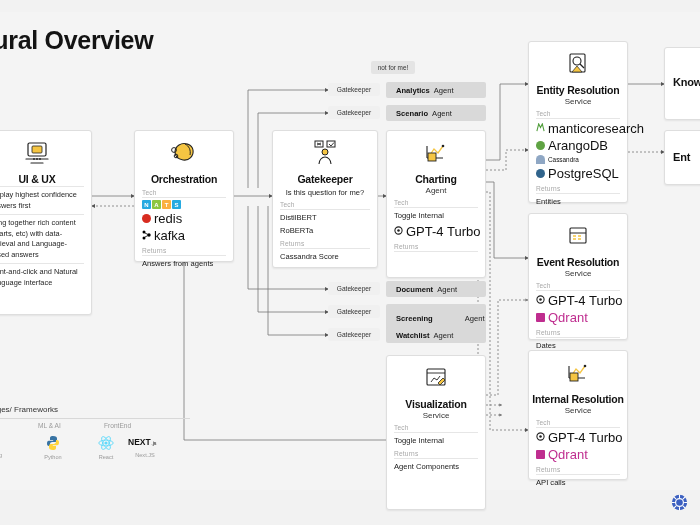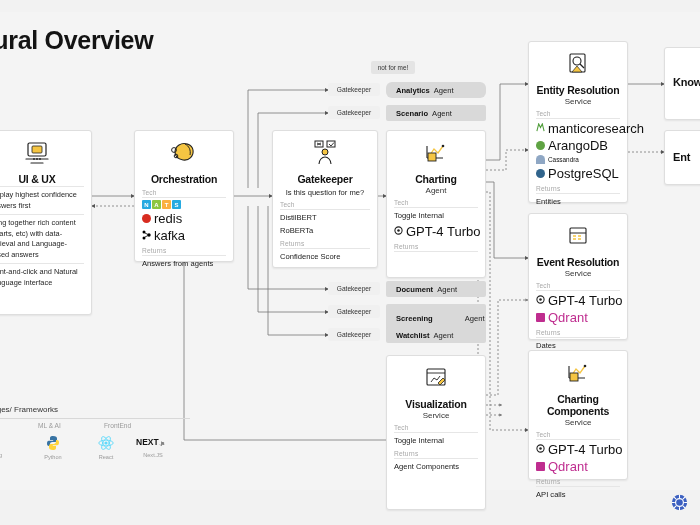--- a/index.html
+++ b/index.html
@@ -202,21 +202,21 @@
       </svg>
     </div>
     <h3>Gatekeeper</h3>
     <div class="q">Is this question for me?</div>
     <div class="sect">Tech</div>
     <div class="rule"></div>
     <div class="txt">DistilBERT</div>
     <div class="txt">RoBERTa</div>
     <div class="sect">Returns</div>
     <div class="rule"></div>
-    <div class="txt">Confidence Score</div>
+    <div class="txt">Cassandra Score</div>
   </div>
 
   <div class="card" style="left:386px;top:130px;width:100px;height:148px;">
     <div class="ic">
       <svg width="34" height="28" viewBox="0 0 34 28">
         <path d="M8 18V6M8 18h16" stroke="#222" stroke-width="1.1"></path>
         <path d="M11 15l4-6 4 4 5-7" fill="none" stroke="#f5c542" stroke-width="1.3"></path>
         <rect x="9" y="13" width="8" height="8" fill="#f5c542" stroke="#222" stroke-width=".9"></rect>
         <circle cx="24" cy="6" r="1.3" fill="#222"></circle>
       </svg>
@@ -328,21 +328,21 @@
 
   <div class="card" style="left:528px;top:350px;width:100px;height:130px;">
     <div class="ic">
       <svg width="34" height="28" viewBox="0 0 34 28">
         <path d="M8 18V6M8 18h16" stroke="#222" stroke-width="1.1"></path>
         <path d="M11 15l4-6 4 4 5-7" fill="none" stroke="#f5c542" stroke-width="1.3"></path>
         <rect x="9" y="13" width="8" height="8" fill="#f5c542" stroke="#222" stroke-width=".9"></rect>
         <circle cx="24" cy="6" r="1.3" fill="#222"></circle>
       </svg>
     </div>
-    <h3>Charting Components</h3>
+    <h3>Internal Resolution</h3>
     <div class="sub">Service</div>
     <div class="sect">Tech</div>
     <div class="rule"></div>
     <div class="row">
       <span>
         <svg width="9" height="9" viewBox="0 0 10 10">
             <circle cx="5" cy="5" r="4" fill="none" stroke="#222" stroke-width="1.2"></circle>
             <circle cx="5" cy="5" r="1.4" fill="#222"></circle>
           </svg>
       </span>
@@ -359,21 +359,21 @@
 
   <div class="card" style="left:664px;top:47px;width:70px;height:73px;">
     <h3 style="margin-top:28px;text-align:left;padding-left:8px;font-size:11px;">Know</h3>
   </div>
   <div class="card" style="left:664px;top:130px;width:70px;height:55px;">
     <h3 style="margin-top:20px;text-align:left;padding-left:8px;font-size:11px;">Ent</h3>
   </div>
 
   <div class="note" style="left:371px;top:61px;width:44px;height:13px;">not for me!</div>
 
-  <div class="pill" style="left:386px;top:82px;width:100px;height:16px;border-radius:6px;">
+  <div class="pill" style="left:386px;top:82px;width:100px;height:16px;">
     <span>Analytics</span>
     <span class="ag">Agent</span>
   </div>
   <div class="pill" style="left:386px;top:105px;width:100px;height:16px;">
     <span>Scenario</span>
     <span class="ag">Agent</span>
   </div>
   <div class="pill" style="left:386px;top:281px;width:100px;height:16px;">
     <span>Document</span>
     <span class="ag">Agent</span>
@@ -408,21 +408,21 @@
         </svg>
         <span class="cap">Golang</span>
       </div>
       <div class="lg" style="width:42px">
         <svg width="16" height="16" viewBox="0 0 16 16">
           <path d="M8 1c-3 0-3 1.5-3 2.5V5h3.2v.8H3.8C2.5 5.8 2 7 2 8.5S2.5 11 3.8 11H5V9.2C5 7.9 6 7 7.3 7h3C11.4 7 12 6.2 12 5V3.5C12 2 11 1 8 1z" fill="#3873a3"></path>
           <path d="M8 15c3 0 3-1.5 3-2.5V11H7.8v-.8H12.2C13.5 10.2 14 9 14 7.5S13.5 5 12.2 5H11v1.8C11 8.1 10 9 8.7 9h-3C4.6 9 4 9.8 4 11v1.5C4 14 5 15 8 15z" fill="#ffd43b"></path>
         </svg>
         <span class="cap">Python</span>
       </div>
-      <div style="display:flex;gap:16px">
+      <div style="display:flex;gap:8px">
         <div class="lg" style="width:28px">
           <svg width="16" height="16" viewBox="0 0 20 20">
             <ellipse cx="10" cy="10" rx="9" ry="3.6" fill="none" stroke="#61dafb" stroke-width="1.1"></ellipse>
             <ellipse cx="10" cy="10" rx="9" ry="3.6" fill="none" stroke="#61dafb" stroke-width="1.1" transform="rotate(60 10 10)"></ellipse>
             <ellipse cx="10" cy="10" rx="9" ry="3.6" fill="none" stroke="#61dafb" stroke-width="1.1" transform="rotate(120 10 10)"></ellipse>
             <circle cx="10" cy="10" r="2" fill="#61dafb"></circle>
           </svg>
           <span class="cap">React</span>
         </div>
         <div class="lg" style="width:34px">

